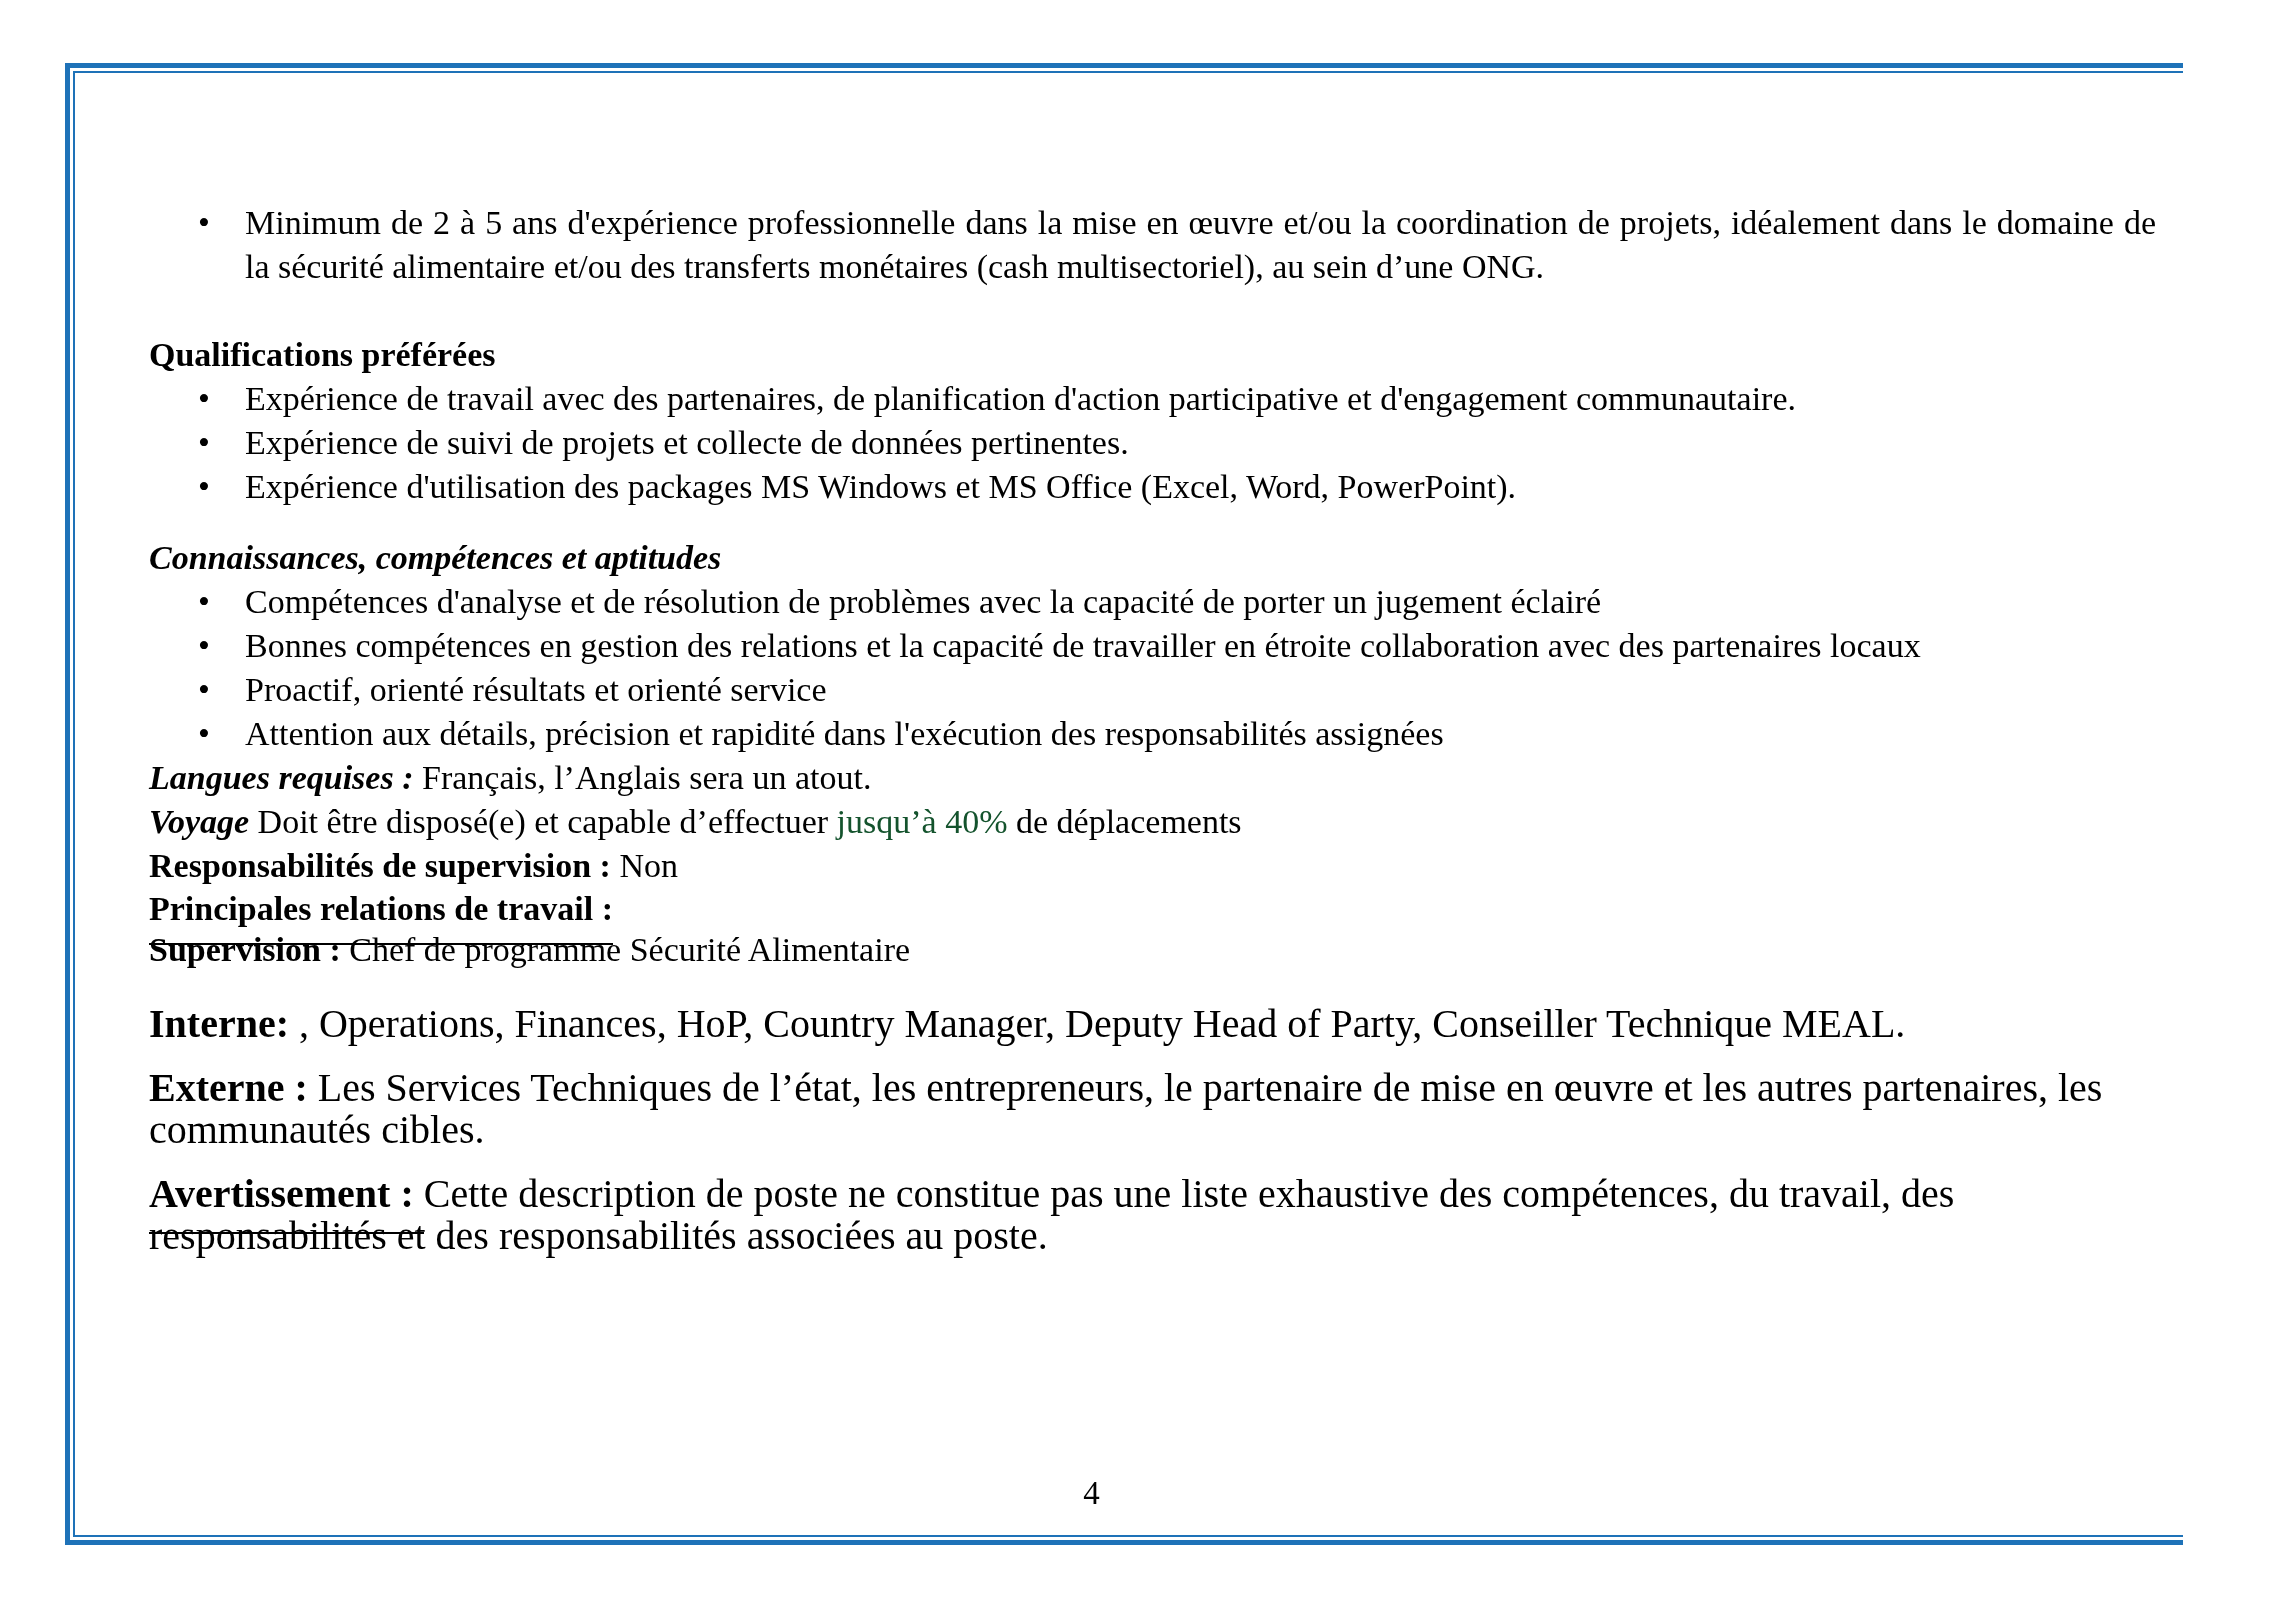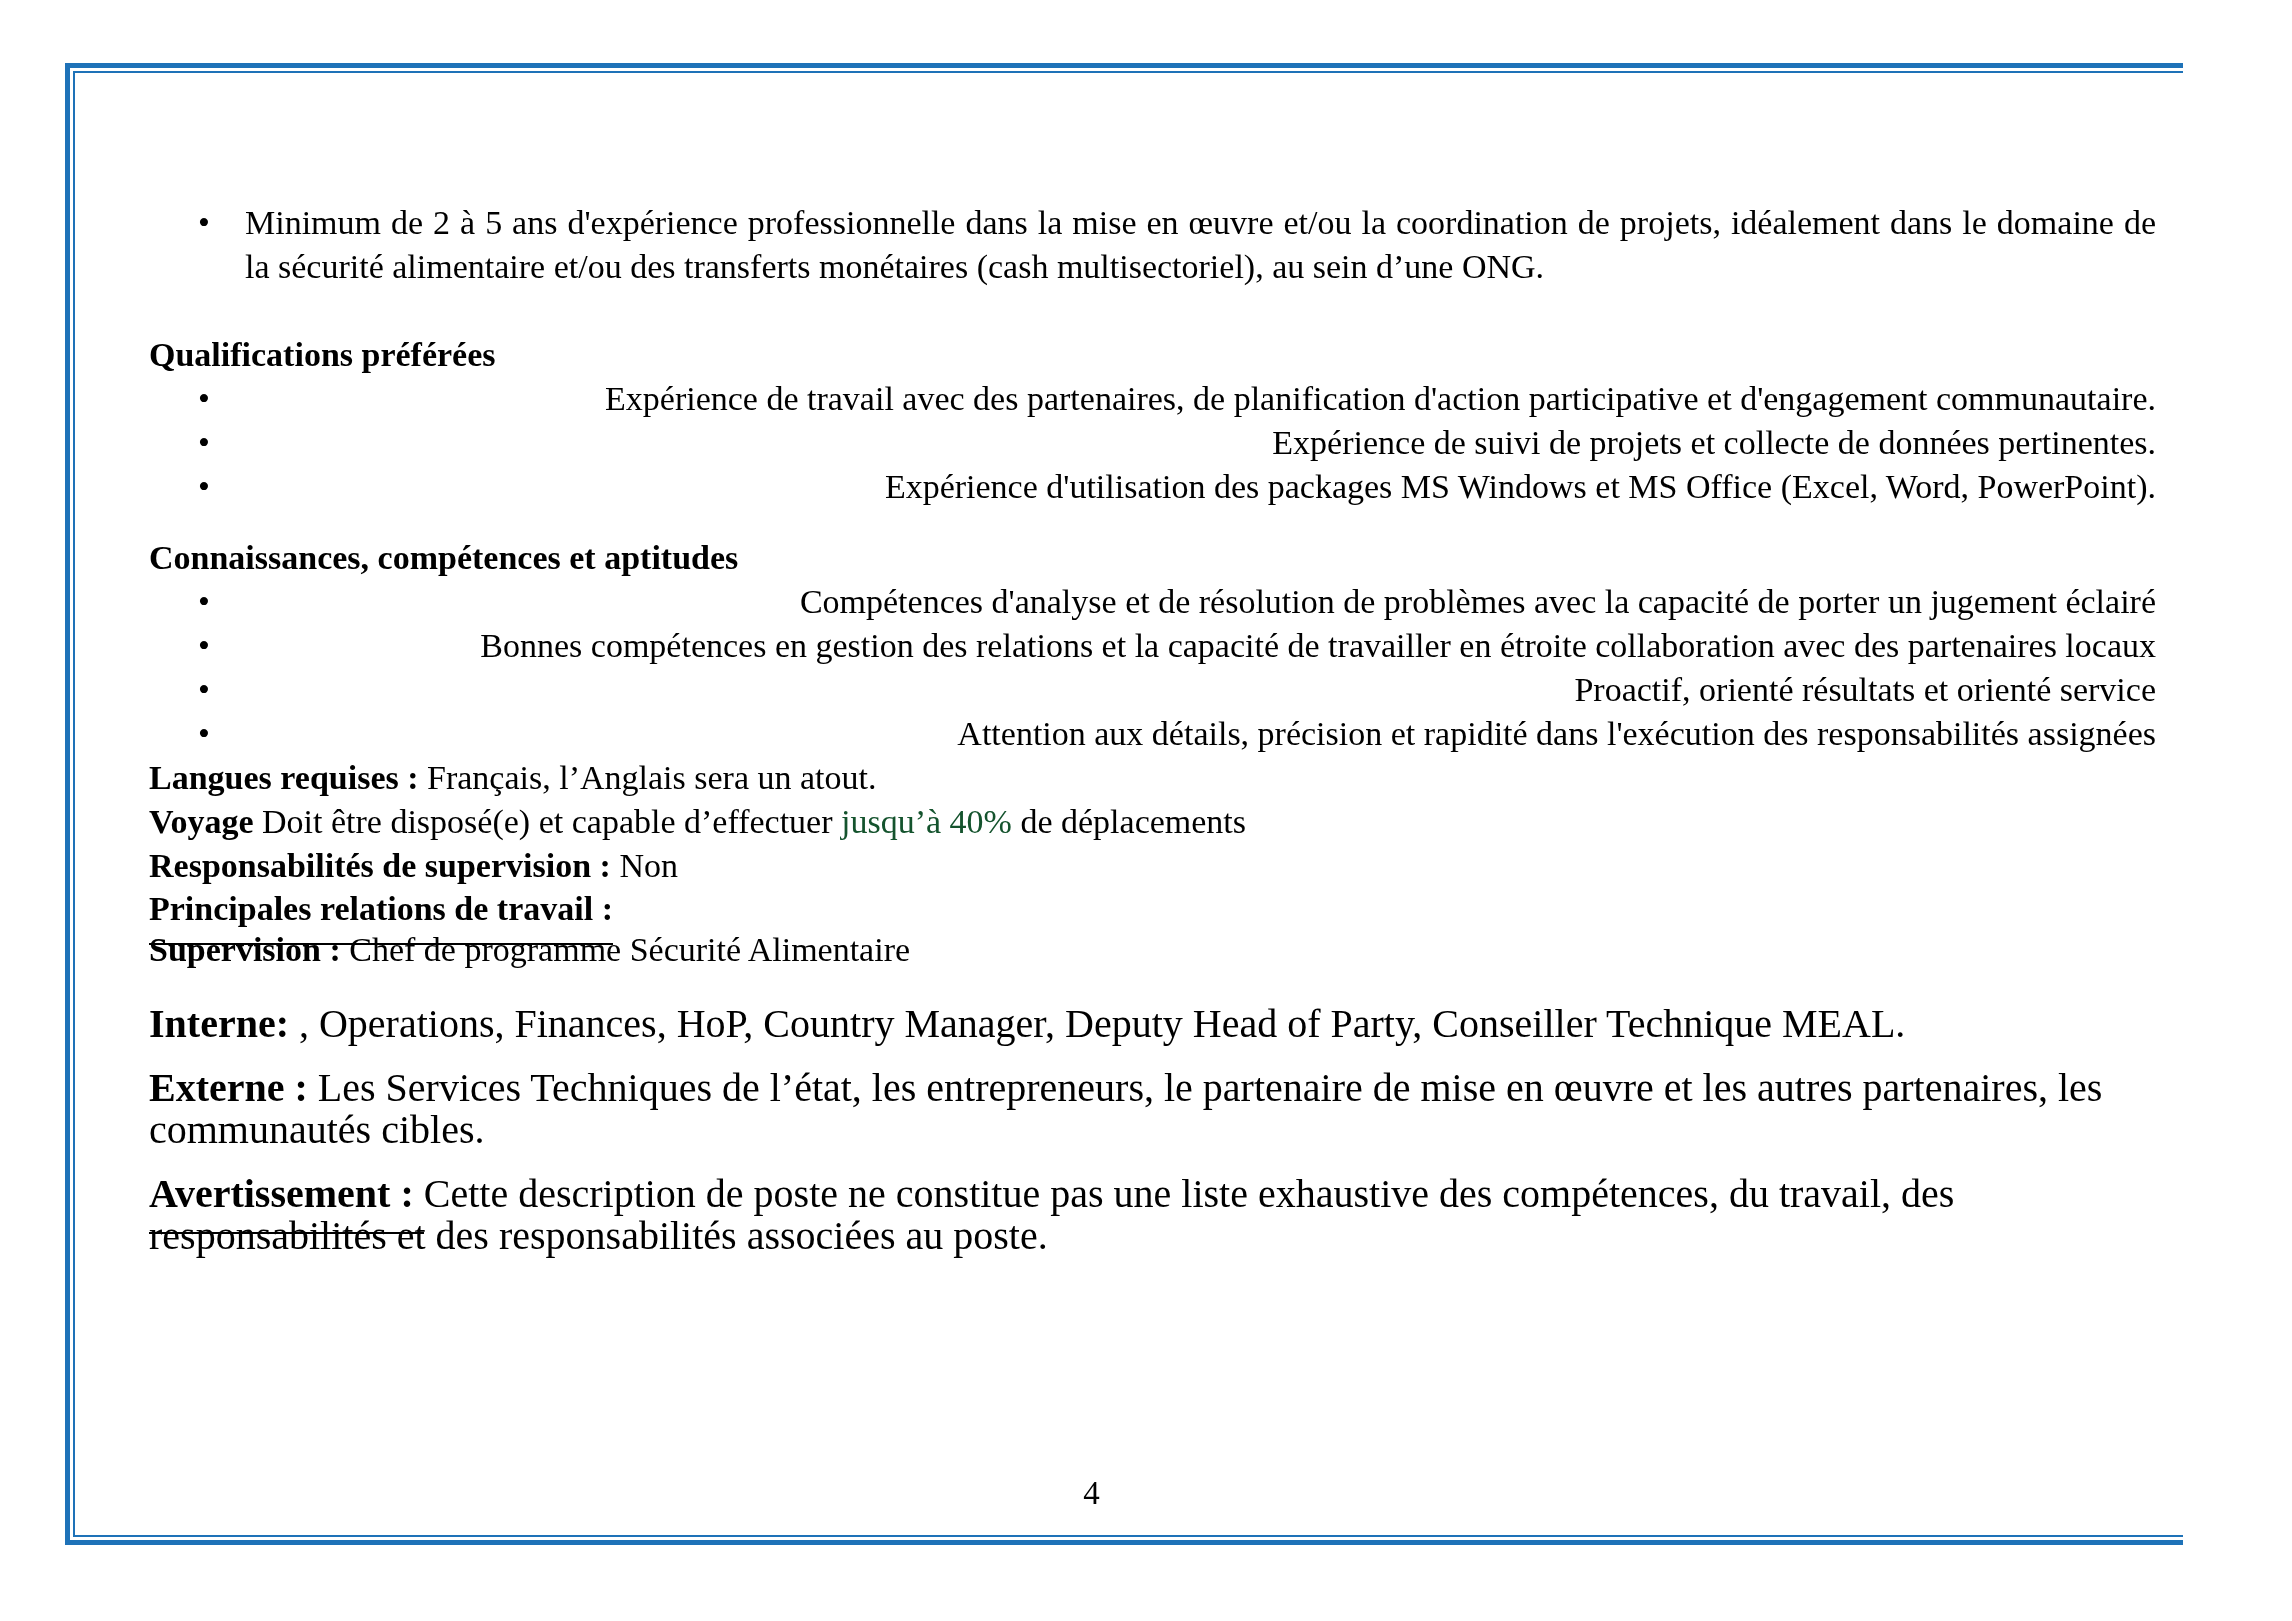--- a/index.html
+++ b/index.html
@@ -31,32 +31,31 @@
     width: 2007px;
     top: 201px;
     font-size: 34px;
     line-height: 44px;
   }
   p, ul { margin: 0; padding: 0; }
   ul { list-style: none; }
   li {
     position: relative;
     padding-left: 96px;
-    text-align: right;
   }
   li::before {
     content: "\2022";
     position: absolute;
     left: 49px;
     top: 0;
     font-size: 34px;
   }
   .justify { text-align: justify; }
   .b  { font-weight: bold; }
-  .bi { font-weight: bold; }
+  .bi { font-weight: bold; font-style: italic; }
   .u  { border-bottom: 2.9px solid #000; padding-bottom: 16px; }
   .sp { white-space: pre; }
   .navy { color: #14532d; }
   .sec-gap-lg { margin-top: 44px; }
   .sec-gap    { }
   .mt-head    { margin-top: 27.4px; }
   .relations-block { line-height: 41px; }
   .small { font-size: 40px; line-height: 42px; }
   .page-number {
     position: absolute;

